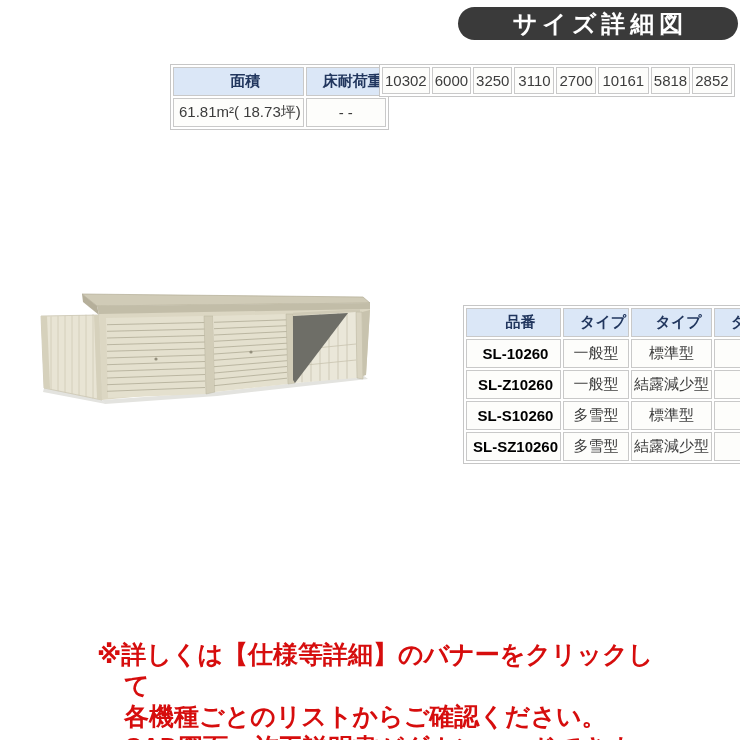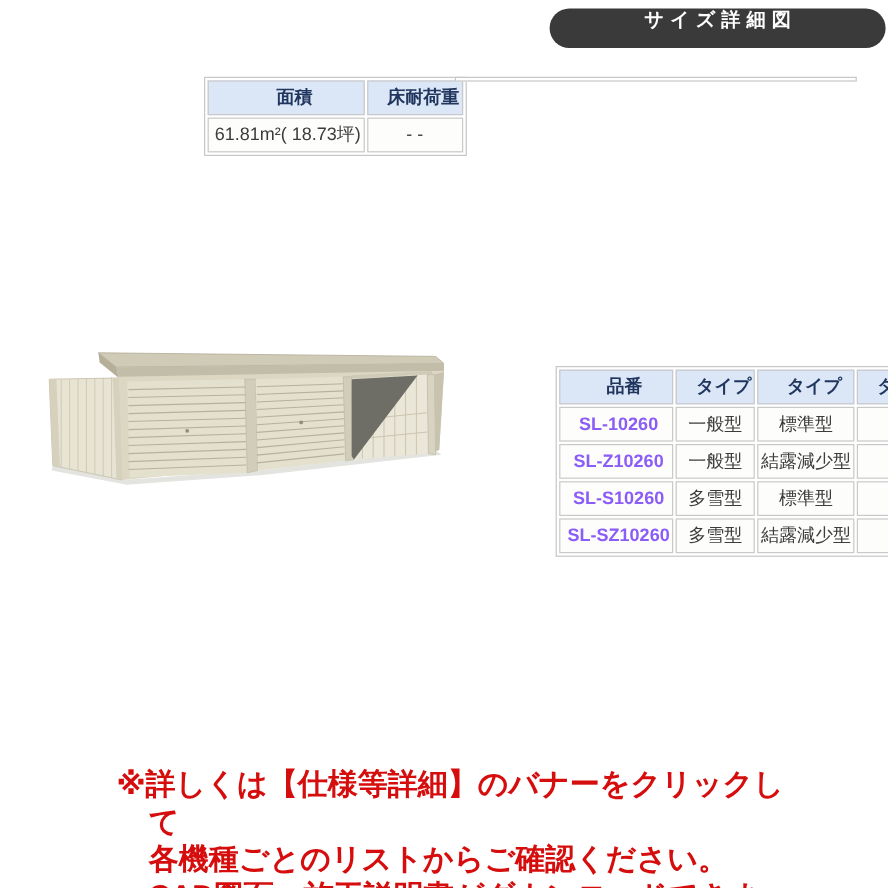--- a/index.html
+++ b/index.html
@@ -5,22 +5,22 @@
   * { margin:0; padding:0; box-sizing:border-box; }
   html,body { width:740px; height:740px; background:#ffffff; overflow:hidden; }
   body { font-family:"Liberation Sans","DejaVu Sans",sans-serif; position:relative; }
 
   .abs { position:absolute; }
 
   
   .banner {
     left:458px; top:7px; width:280px; height:33px;
     background:#3a3a3a; border-radius:17px;
-    display:flex; align-items:flex-start; justify-content:center;
-    color:#ffffff; font-size:16px; font-weight:bold; letter-spacing:5px;
+    display:flex; align-items:flex-end; justify-content:center;
+    color:#ffffff; font-size:24px; font-weight:bold; letter-spacing:5px;
     padding-left:5px;
   }
 
   
   table.spec {
     border-collapse:separate; border-spacing:2px;
     background:#ffffff; border:1px solid #c6c6c6;
     table-layout:fixed;
   }
   table.spec th, table.spec td {
@@ -40,21 +40,21 @@
   .dim-table { left:379px; top:64px; }
   .dim-table col.c0 { width:43px; } .dim-table col.c1 { width:39px; }
   .dim-table col.c2 { width:33px; } .dim-table col.c3 { width:40px; }
   .dim-table col.c4 { width:36px; } .dim-table col.c5 { width:51px; }
   .dim-table col.c6 { width:37px; } .dim-table col.c7 { width:36px; }
 
   .product-table { left:463px; top:305px; }
   .product-table col.p0 { width:91px; } .product-table col.p1 { width:45px; }
   .product-table col.p2 { width:66px; } .product-table col.p3 { width:38px; }
   .product-table td { font-size:14px; text-align:left; padding:5px 3px; }
-  .product-table td.code { font-weight:bold; font-size:15px; color:#8b5cf6; padding-left:6px; }
+  .product-table td.code { font-weight:bold; font-size:15px; color:#000000; padding-left:6px; }
 
   
   .shed { left:30px; top:272px; width:415px; height:180px; }
 
   
   .footnote {
     left:97px; top:639px; width:580px;
     color:#d60d0d; font-size:25px; font-weight:bold; line-height:31px;
     padding-left:27px;
   }
@@ -89,20 +89,30 @@
     <col class="c0">
       <col class="c1">
       <col class="c2">
       <col class="c3">
     <col class="c4">
       <col class="c5">
       <col class="c6">
       <col class="c7">
   </colgroup>
   <tbody>
+  <tr>
+    <td>10302</td>
+    <td>6000</td>
+    <td>3250</td>
+    <td>3110</td>
+    <td>2700</td>
+    <td>10161</td>
+    <td>5818</td>
+    <td>2852</td>
+  </tr>
 </tbody>
   </table>
 
 <svg class="abs shed" viewBox="0 0 415 180" aria-hidden="true">
 
   <g>
     <polygon points="14,116 72,128 76,132 13,120" fill="#e3e3df"></polygon>
     <polygon points="72,128 185,120 265,111 334,104 338,107 187,124 75,132" fill="#e3e3df"></polygon>
   </g>
 

